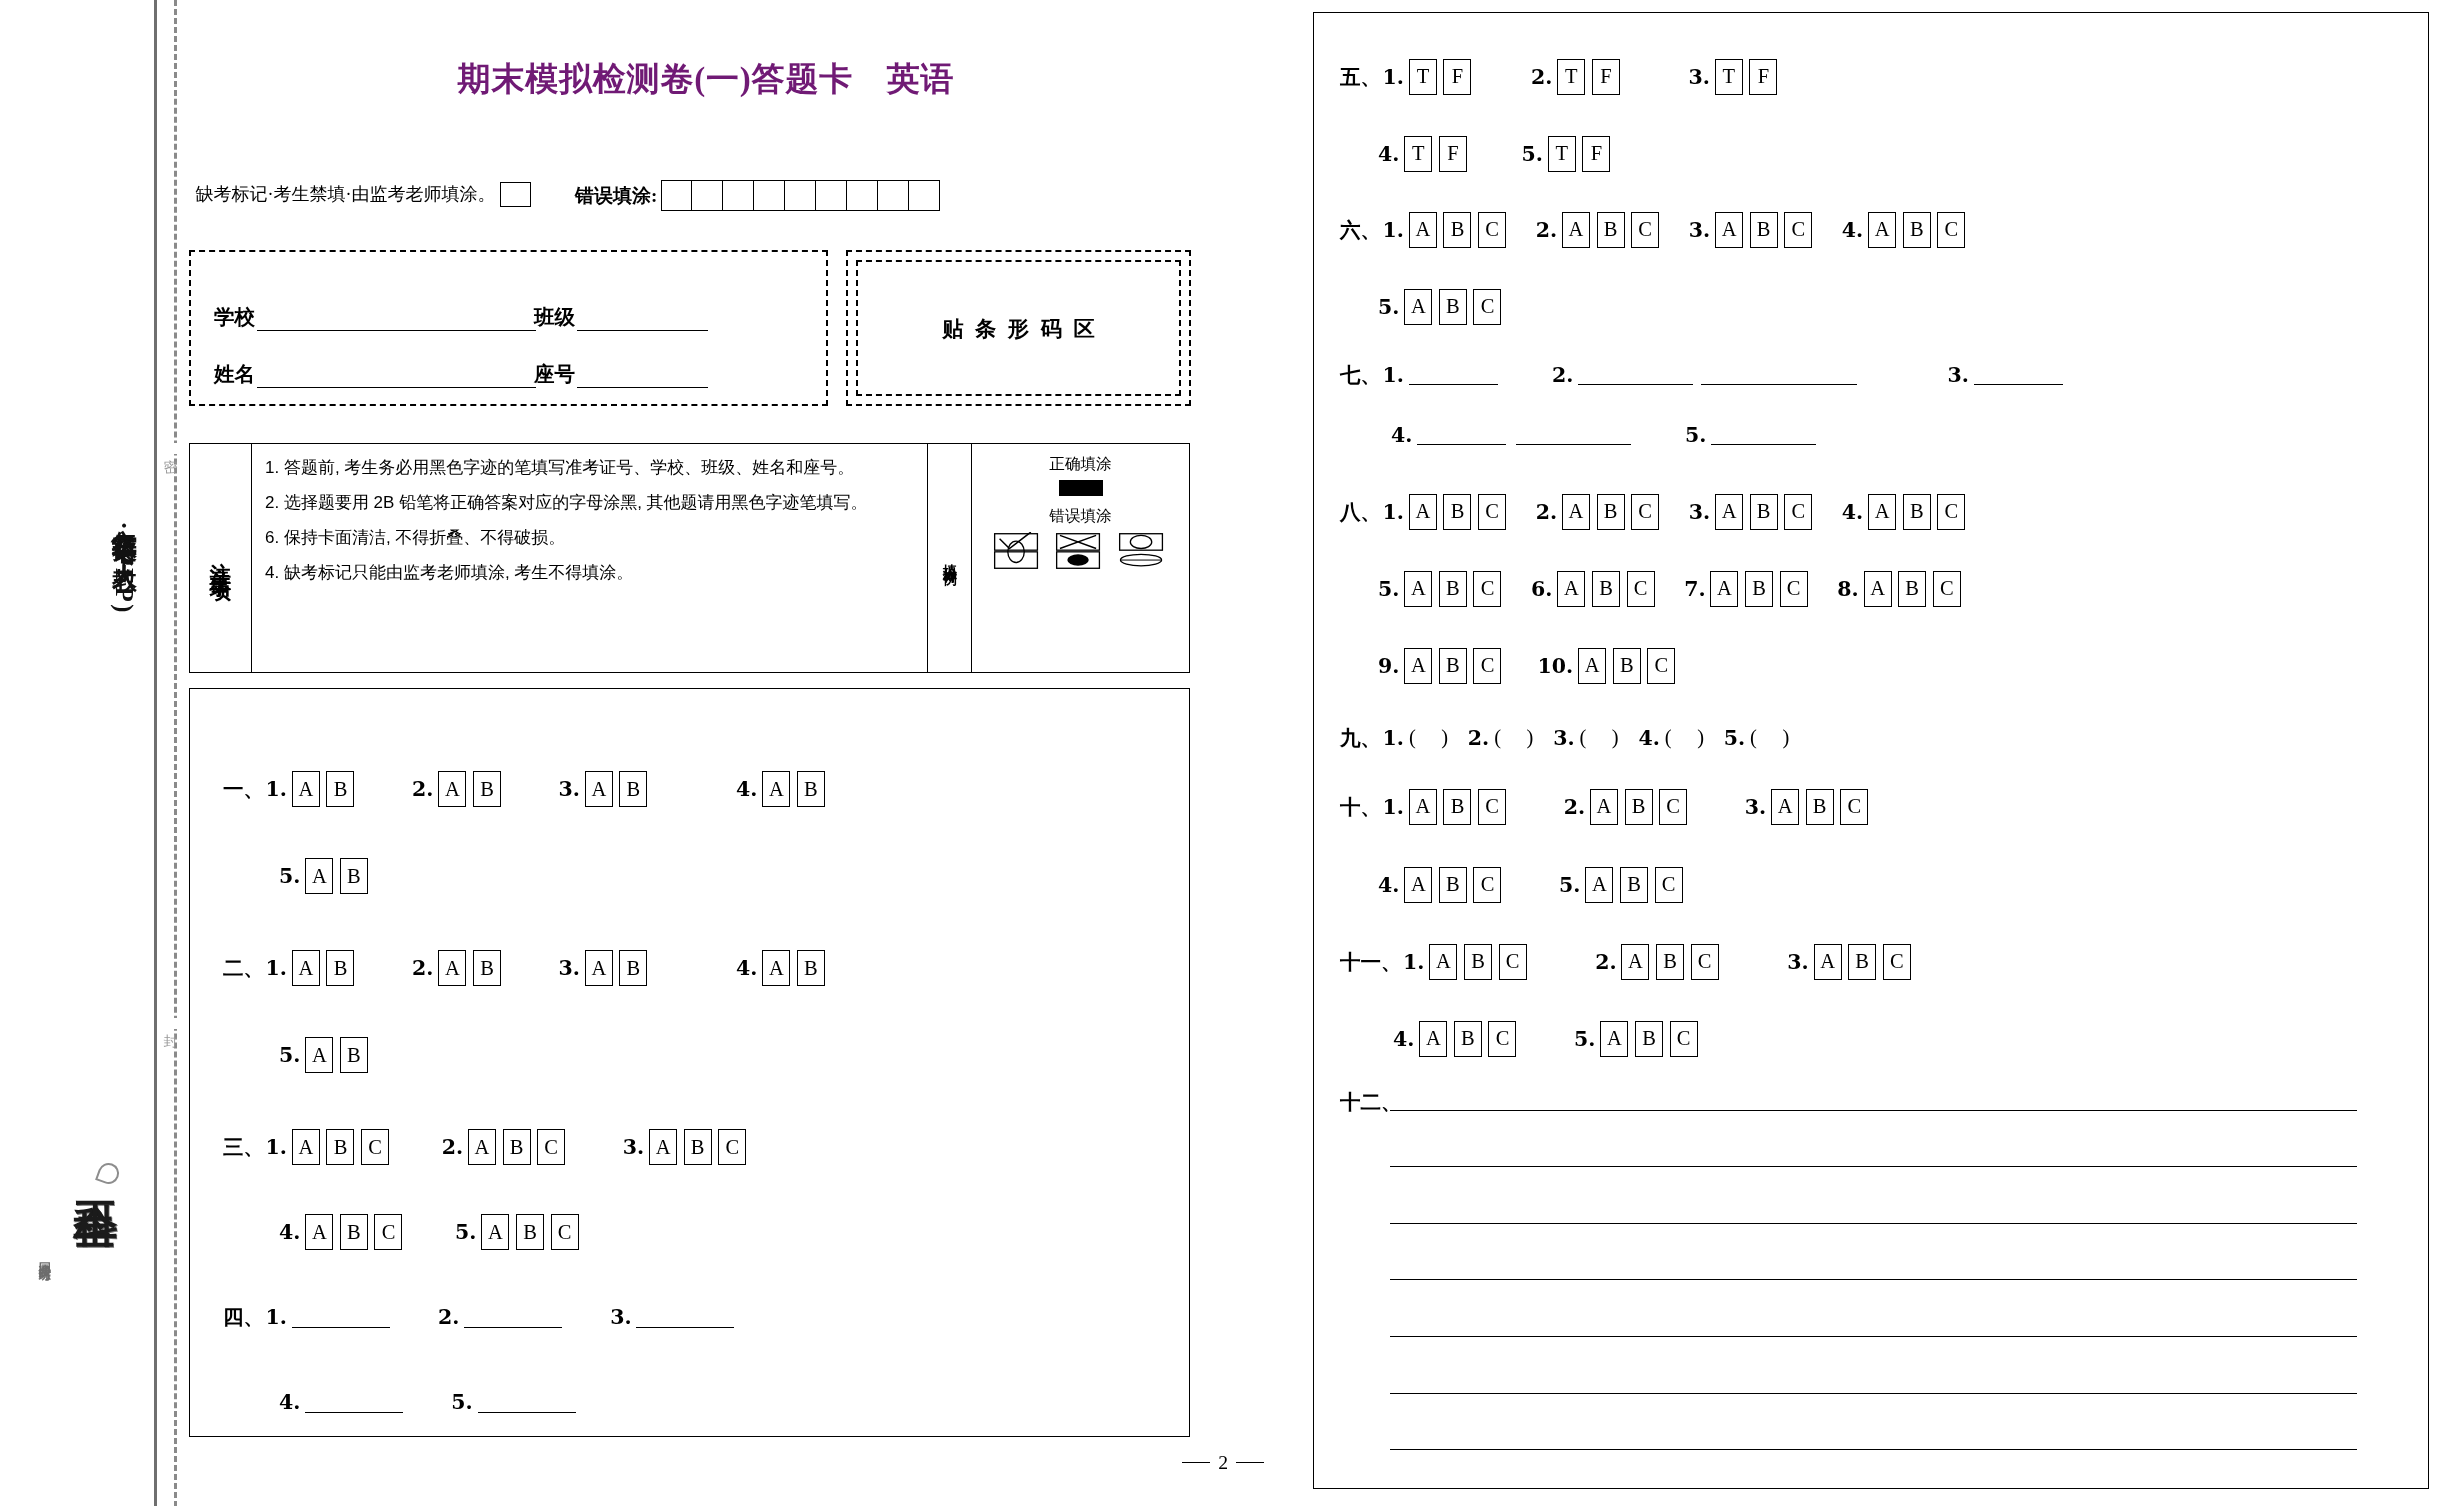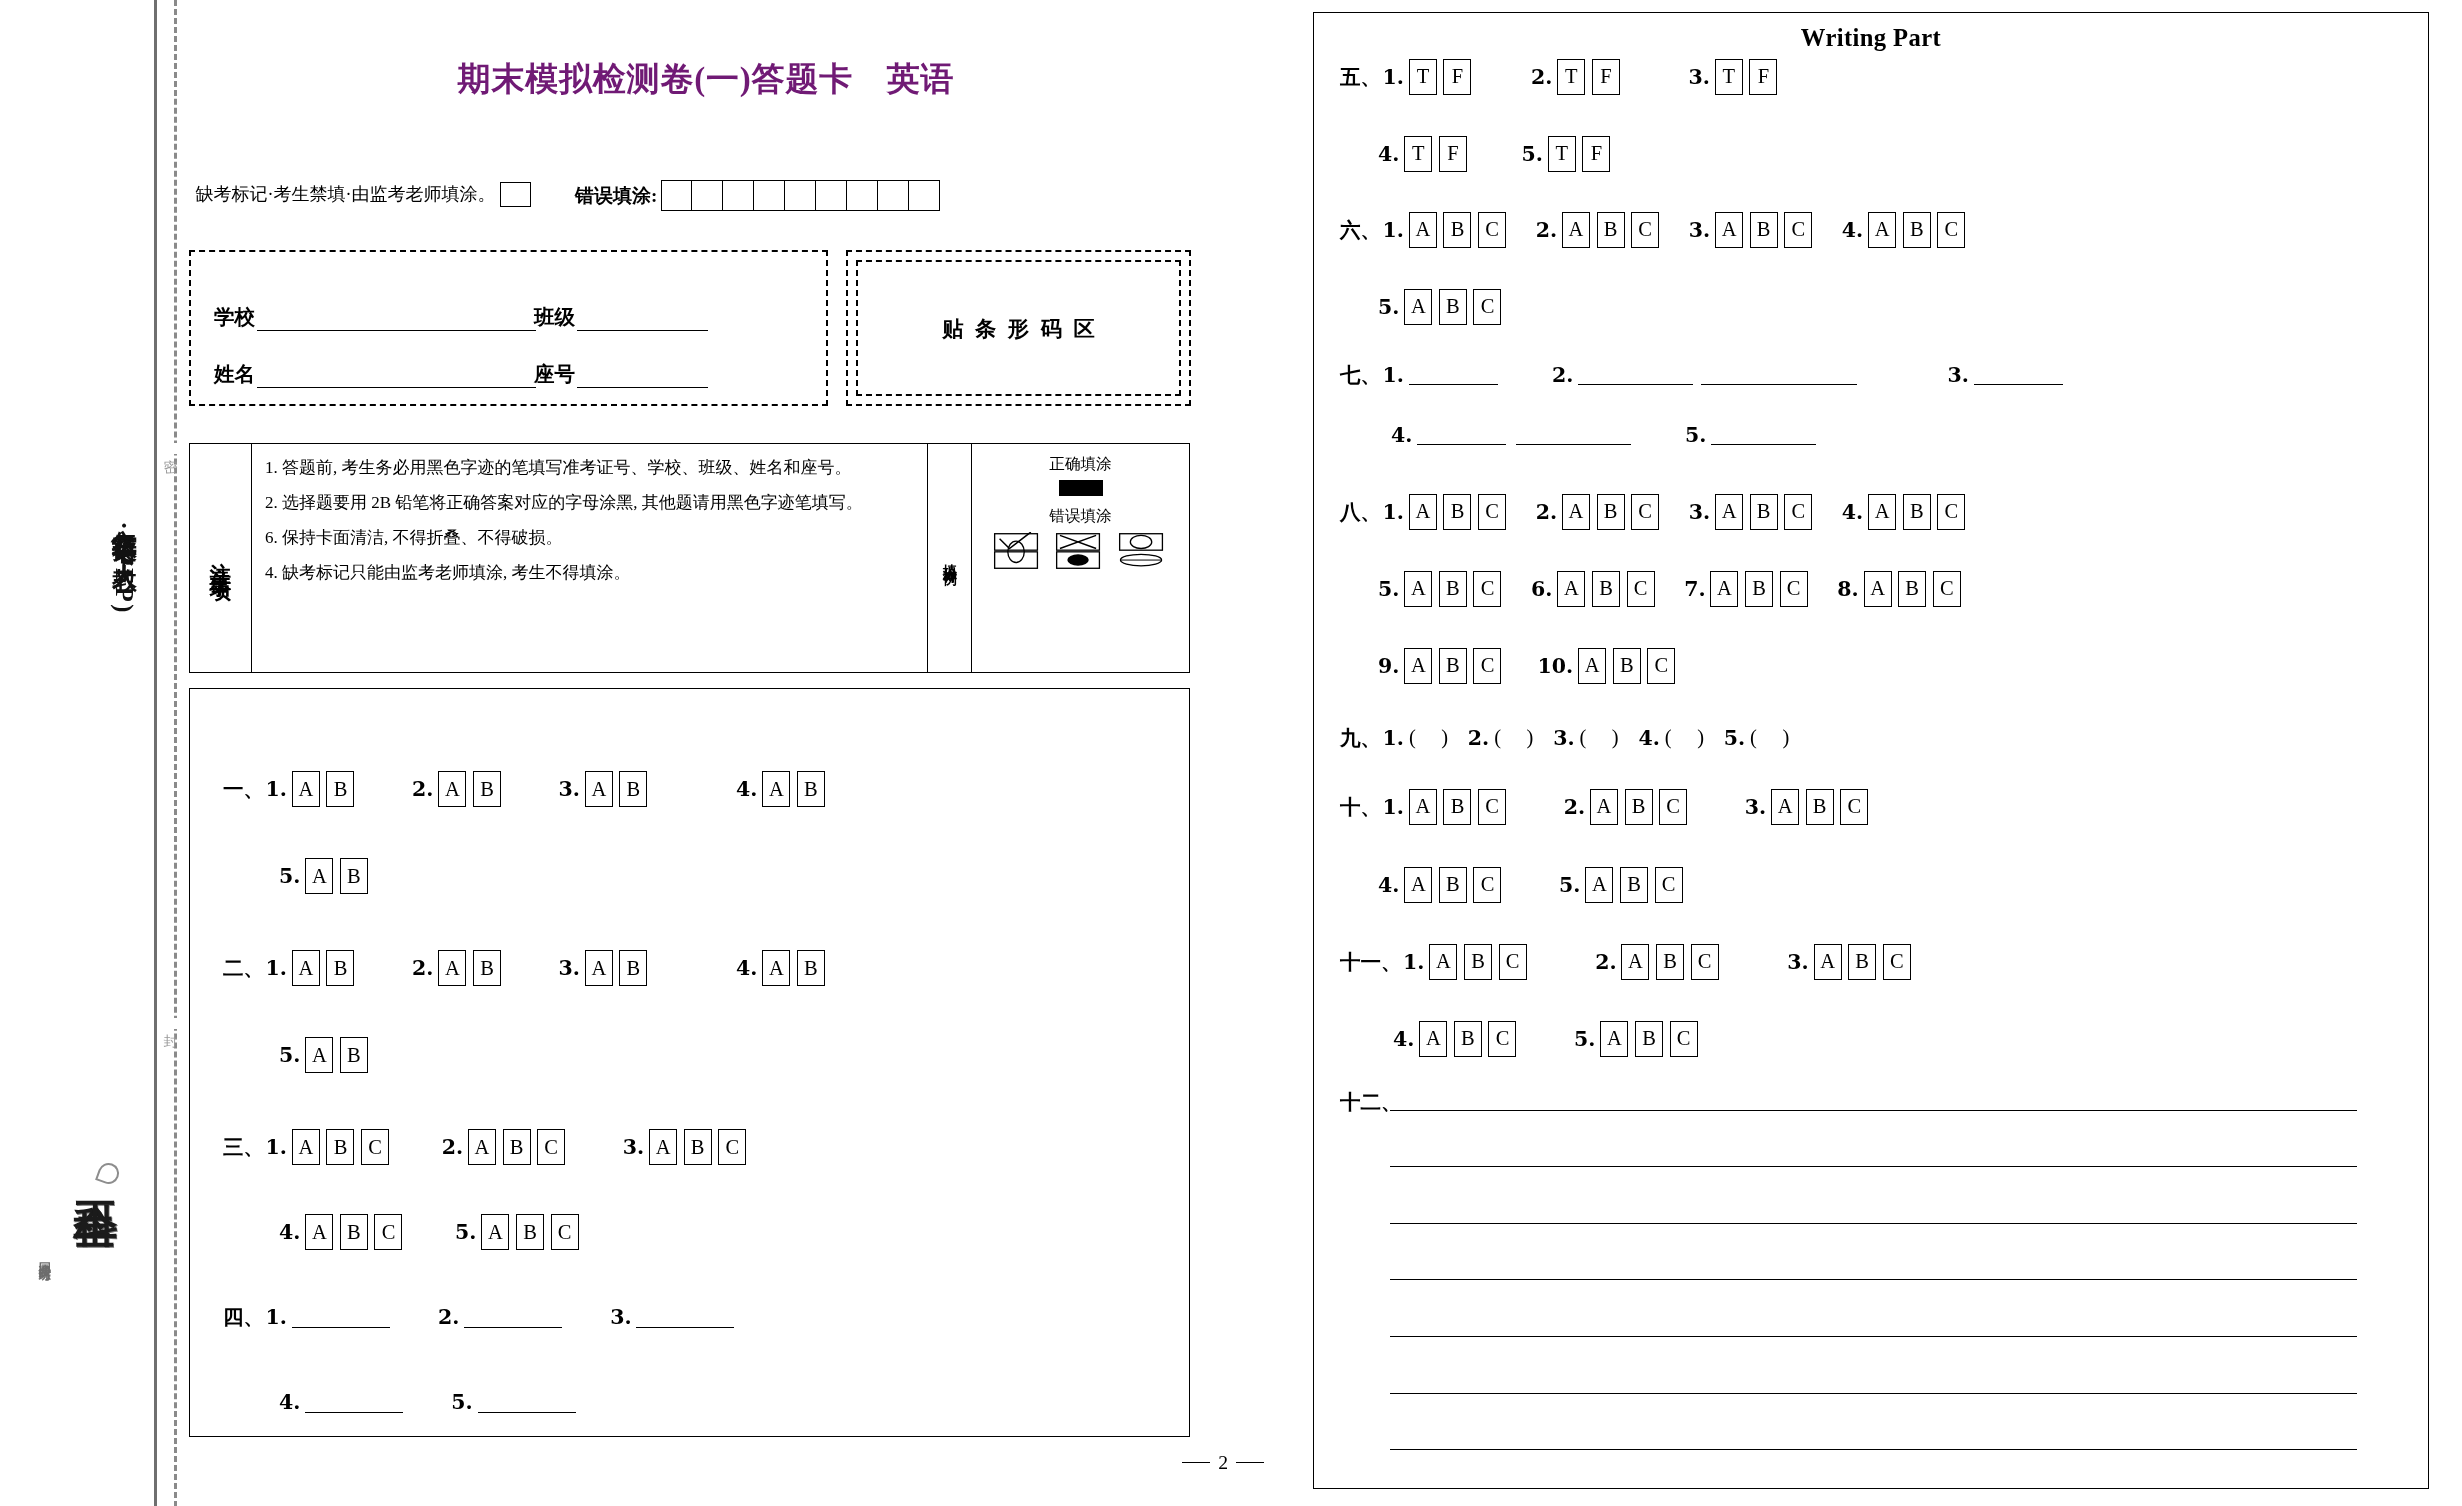--- a/index.html
+++ b/index.html
@@ -167,21 +167,21 @@
   #notes-label span {
     writing-mode: vertical-rl;
     font-size: 21.3px; font-weight: 700; letter-spacing: 6.6px;
   }
   #notes-list {
     flex: 1; padding: 14.8px 9.8px 8.2px 13px;
     border-right: 1.6px solid #000;
   }
   .note-item {
     font-size: 17px; line-height: 1.1; margin-bottom: 16.4px;
-    font-family: Liberation Serif, serif;
+    font-family: Liberation Sans, sans-serif;
     white-space: nowrap;
   }
   #sample-label {
     width: 44px; border-right: 1.6px solid #000;
     display: flex; align-items: center; justify-content: center;
   }
   #sample-label span {
     writing-mode: vertical-rl;
     font-size: 14px; font-weight: 700; letter-spacing: 2.5px;
   }
@@ -509,21 +509,20 @@
         <span class="qgroup">
           <span class="qnum">5.</span>
           <span class="blank" style="width: 98px;"></span>
         </span>
       </div>
     </div>
 </div>
 
 <div id="right-col">
   <div id="writing-panel">
-    <div id="writing-title">Writing Part</div>
     <div id="writing-body"></div>
   <div class="qrow" style="left: 26px; top: 46px;">
         <span class="qgroup">
           <span class="sec-label">五、</span>
           <span class="qnum">1.</span>
           <span class="opt">T</span>
           <span class="opt">F</span>
         </span>
         <span style="display: inline-block; width: 53px;"></span>
         <span class="qgroup">

